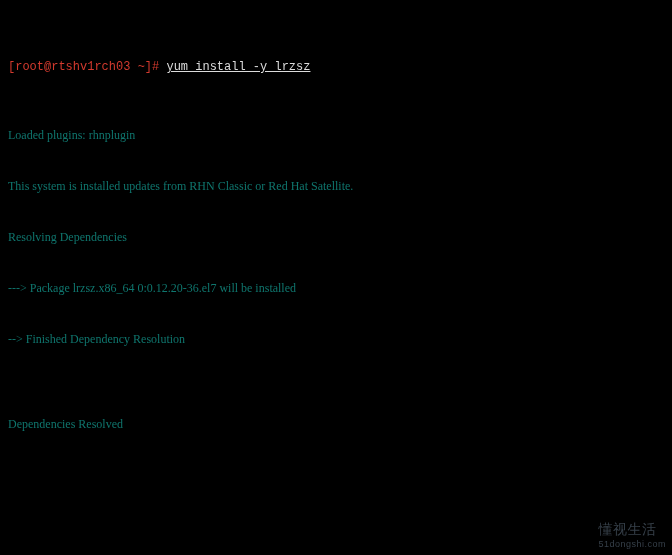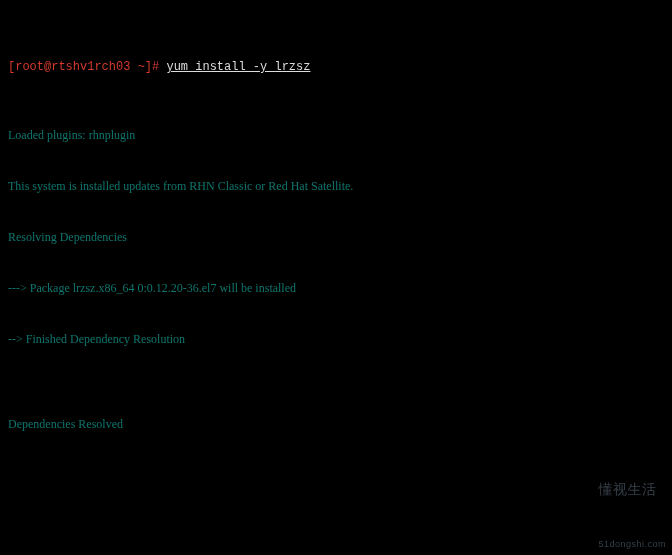--- a/index.html
+++ b/index.html
@@ -29,21 +29,21 @@
     position: absolute;
     right: 6px;
     bottom: 6px;
     font-size: 10px;
     color: #5a6a7a;
     font-family: sans-serif;
     opacity: 0.6;
     letter-spacing: 0.5px;
   }
   .watermark .cn { font-size: 14px; }
-  .watermark .en { font-size: 9px; display:block; line-height:10px;margin-top:40px; }
+  .watermark .en { font-size: 9px; display:block; line-height:10px; }
 </style>
 </head>
 <body>
 
 <div class="screen">
 
   <span class="line"><span class="prompt-user">[root@rtshv1rch03 </span><span class="prompt-tilde">~</span><span class="prompt-close">]# </span><span class="cmd">yum install -y lrzsz</span></span>
 
   <span class="line plain">Loaded plugins: rhnplugin</span>
   <span class="line plain">This system is installed updates from RHN Classic or Red Hat Satellite.</span>

